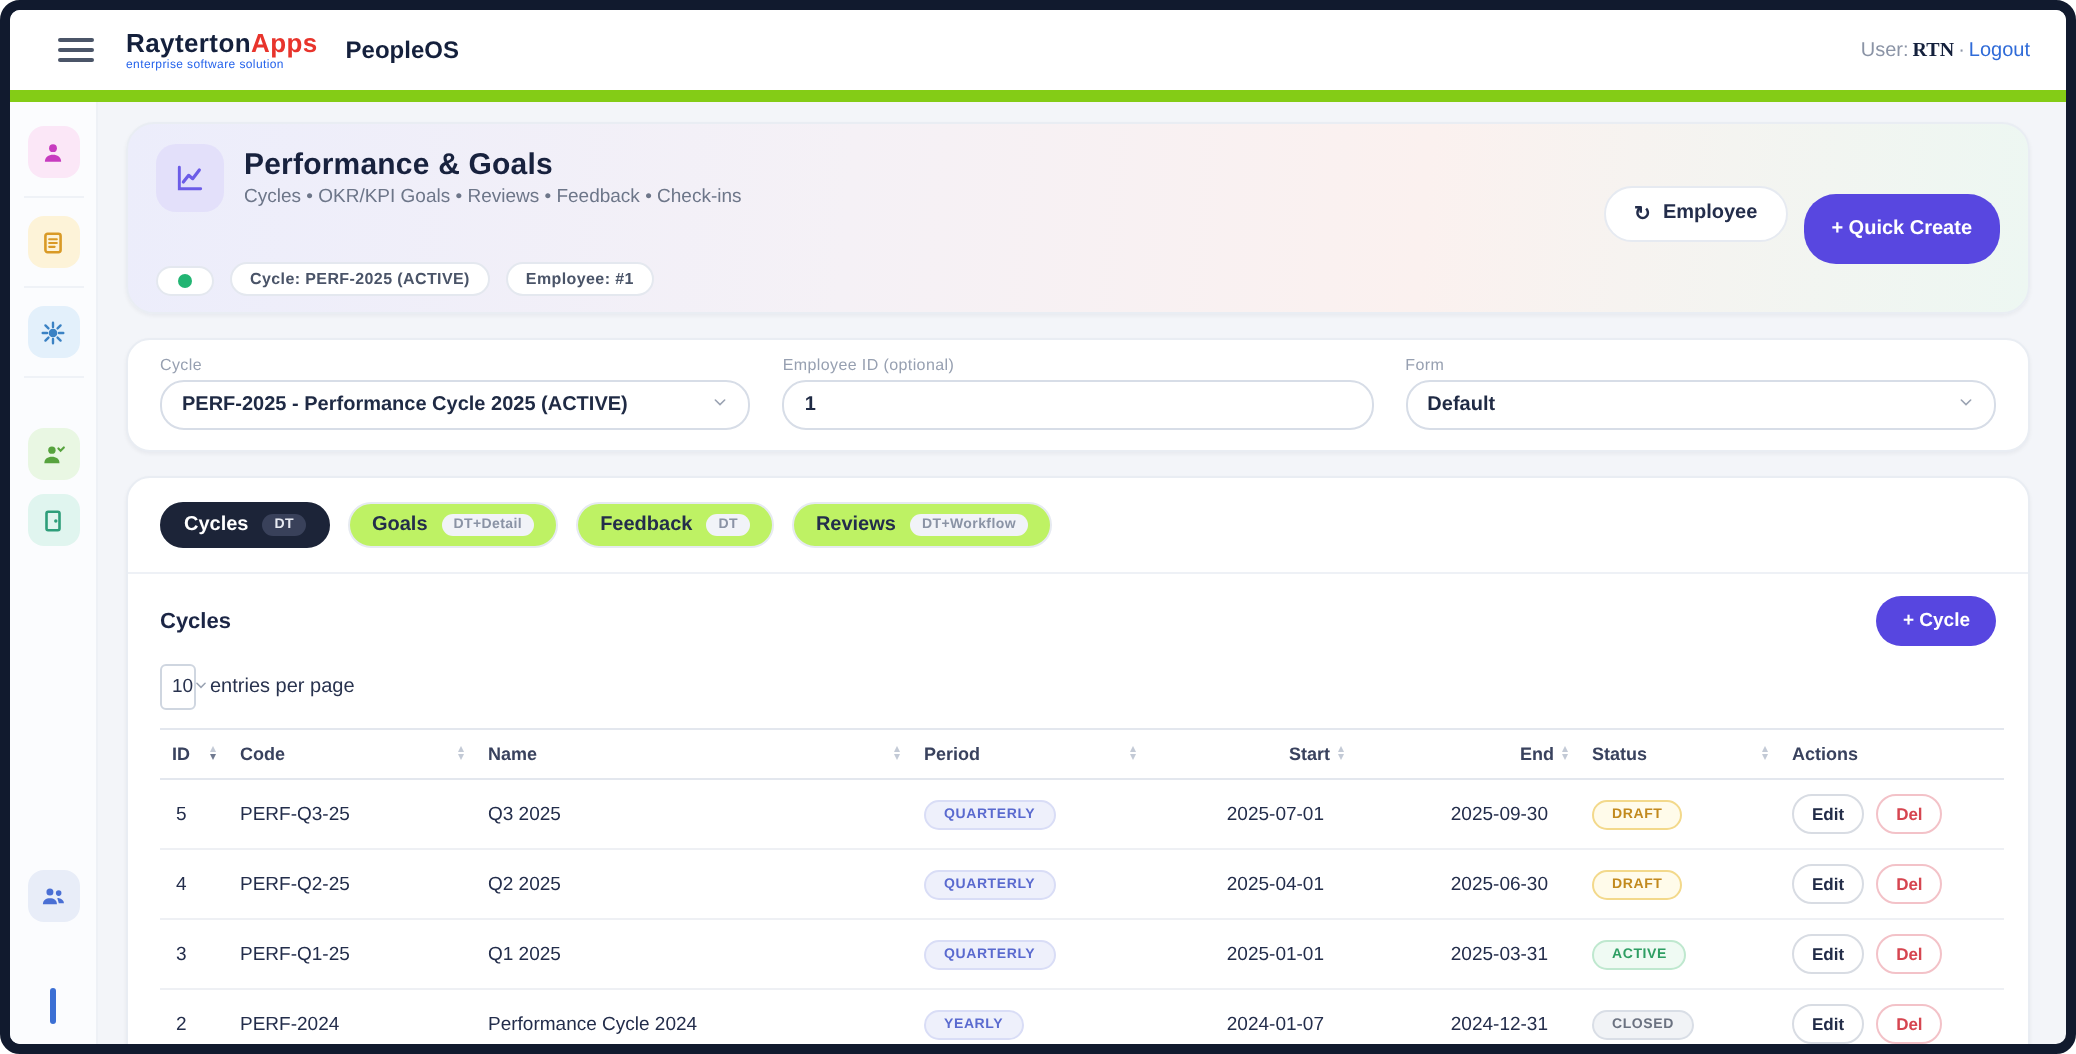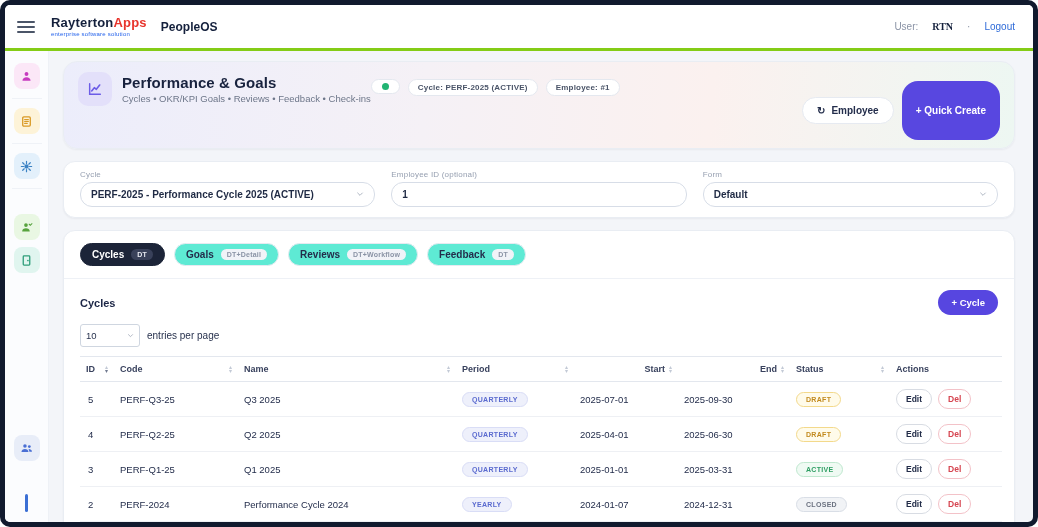--- a/index.html
+++ b/index.html
@@ -1,97 +1,97 @@
 <!DOCTYPE html>
 <html><head>
 <meta charset="utf-8">
 <style>
   * { box-sizing: border-box; margin: 0; padding: 0; }
   html,body { width:1038px; height:527px; }
   body { font-family: "Liberation Sans", "DejaVu Sans", sans-serif; background:#fff; }
   .frame { width:1038px; height:527px; border:5px solid #111a2e; border-radius:10px; background:#f3f5f9; overflow:hidden; display:flex; flex-direction:column; }
 
   
-  .topbar { height:46px; background:#fff; border-bottom:3px solid #84cc16; display:flex; align-items:center; padding:0 18px 0 12px; flex:0 0 auto; }
+  .topbar { height:46px; background:#fff; border-bottom:6px solid #84cc16; display:flex; align-items:center; padding:0 18px 0 24px; flex:0 0 auto; }
   .hamburger { width:18px; display:flex; flex-direction:column; gap:3px; cursor:pointer; margin-right:16px; }
   .hamburger span { height:2px; background:#4b5568; border-radius:1px; }
   .logo-block { display:flex; flex-direction:column; line-height:1; }
   .logo-line { font-size:13px; font-weight:bold; color:#14203c; letter-spacing:.2px; }
   .logo-line .accent { color:#e8342c; }
   .tagline { font-size:6px; color:#2563eb; margin-top:2px; letter-spacing:.2px; }
   .product { font-size:12px; font-weight:bold; color:#14203c; margin-left:14px; }
-  .top-right { margin-left:auto; font-size:10px; color:#8b94a6; display:flex; gap:14px; }
+  .top-right { margin-left:auto; font-size:10px; color:#8b94a6; display:flex; gap:2px; }
   .top-right .uname { color:#14203c; font-weight:bold;font-family:Liberation Serif, serif; }
   .top-right .logout { color:#2f6bd8; cursor:pointer; }
 
   
   .split { flex:1; display:flex; min-height:0; }
   .sidebar { width:44px; background:#fbfcfe; border-right:1px solid #eef1f6; display:flex; flex-direction:column; align-items:center; padding-top:12px; position:relative; }
   .side-ic { width:26px; height:26px; border-radius:8px; display:flex; align-items:center; justify-content:center; margin-bottom:7px; cursor:pointer; }
   .side-sep { width:30px; border-top:1px solid #eff2f7; margin:2px 0 9px; }
   .gap-big { height:16px; }
   .side-bottom { margin-top:auto; display:flex; flex-direction:column; align-items:center; padding-bottom:10px; }
   .ic-pink { background:#fbe7f7; } .ic-yellow { background:#fdf3d8; } .ic-blue { background:#e3f0fb; }
   .ic-green { background:#e9f7e3; } .ic-teal { background:#e0f5ef; } .ic-slate { background:#e8edf8; }
   .cursor-bar { width:3px; height:18px; background:#3b6fd4; border-radius:2px; margin-top:26px; }
 
   .main { flex:1; padding:10px 18px 0 14px; overflow:hidden; }
   .card { background:#fff; border:1px solid #e9edf3; border-radius:12px; box-shadow:0 1px 2px rgba(16,24,40,.05); }
 
   
   .hero { border-radius:14px; padding:10px 14px 8px; background:linear-gradient(95deg,#ecedfb 0%,#f5f1f6 38%,#fbf1ef 68%,#edf7f2 100%); display:flex; align-items:flex-start; }
-  .hero-left { display:flex; flex-direction:row; }
+  .hero-left { display:flex; flex-direction:column;gap:18px; }
   .hero-row { display:flex; align-items:center; gap:10px; }
   .hero-ic { width:34px; height:34px; border-radius:10px; background:#e3e0fa; display:flex; align-items:center; justify-content:center; }
   .hero-title { font-size:15px; font-weight:bold; color:#18223e; letter-spacing:.1px; }
   .hero-sub { font-size:9.5px; color:#6d7689; margin-top:2px; }
-  .pill-row { display:flex; gap:8px; margin-top:7px; align-items:flex-start; }
+  .pill-row { display:flex; gap:8px; margin-top:7px; align-items:flex-end; }
   .mini-pill { background:#fff; border:1px solid #e4e8ef; border-radius:9px; font-size:8px; color:#4a5468; padding:3px 9px; font-weight:bold; letter-spacing:.2px; }
   .dot-pill { background:#fff; border:1px solid #e4e8ef; border-radius:9px; padding:3px 10px; display:flex; align-items:center; }
   .green-dot { width:7px; height:7px; border-radius:50%; background:#22b573; }
   .hero-actions { margin-left:auto; display:flex; gap:8px; align-items:center; margin-top:9px; }
   .btn-ghost { background:#fff; border:1px solid #e6eaf1; border-radius:16px; padding:7px 14px; font-size:10px; font-weight:bold; color:#232d4b; display:flex; gap:6px; align-items:center; cursor:pointer; }
-  .btn-primary { background:#5847e0; border:none; border-radius:16px; padding:24px 14px; font-size:10px; font-weight:bold; color:#fff; cursor:pointer; }
+  .btn-primary { background:#5847e0; border:none; border-radius:16px; padding:12px 14px; font-size:10px; font-weight:bold; color:#fff; cursor:pointer;margin-top:16px; }
 
   
   .filters { margin-top:12px; padding:8px 16px 10px; display:flex; gap:16px; }
   .field { flex:1; display:flex; flex-direction:column; }
   .field label { font-size:8px; color:#97a0b1; margin-bottom:3px; letter-spacing:.2px; }
   .control { height:25px; border:1px solid #d7dde7; border-radius:12px; background:#fff; display:flex; align-items:center; padding:0 10px; font-size:10px; color:#1f2a44; cursor:pointer;font-weight:bold; }
   .control .chev { margin-left:auto; color:#9aa3b2; }
   input.control { cursor:text; }
 
   
   .panel { margin-top:12px; padding:12px 16px 10px; }
   .tabs { display:flex; gap:9px; margin:0 -16px; padding:0 16px 12px; border-bottom:1px solid #eef1f6; }
-  .tab { display:flex; align-items:center; gap:7px; border-radius:13px; padding:5px 11px; font-size:10px; font-weight:bold; color:#232d4b; background:#5eead4; border:1px solid #e6eaf1; cursor:pointer; }
+  .tab { display:flex; align-items:center; gap:7px; border-radius:13px; padding:5px 11px; font-size:10px; font-weight:bold; color:#232d4b; background:#bef264; border:1px solid #e6eaf1; cursor:pointer; }
   .tab-badge { font-size:7px; font-weight:bold; color:#8a93a5; background:#f1f3f8; border-radius:7px; padding:2px 6px; letter-spacing:.2px; }
   .tab.active { background:#1c2438; border-color:#1c2438; color:#fff; }
   .tab.active .tab-badge { background:#39415a; color:#e8ebf2; }
 
   .sec-head { display:flex; align-items:center; margin-top:11px; }
   .sec-title { font-size:11px; font-weight:bold; color:#1b2545; }
   .btn-cycle { margin-left:auto; background:#5746e0; color:#fff; border:none; border-radius:14px; padding:7px 13px; font-size:9.5px; font-weight:bold; cursor:pointer; }
 
   .list-controls { display:flex; align-items:center; margin-top:9px; font-size:10px; color:#28324e; }
-  .pagesize { width:60px; height:23px; border:1px solid #cfd6e0; border-radius:3px; background:#fff; display:flex; align-items:center; padding:0 5px; font-size:9.5px; color:#28324e; cursor:pointer; margin-right:7px; }
+  .pagesize { width:18px; height:23px; border:1px solid #cfd6e0; border-radius:3px; background:#fff; display:flex; align-items:center; padding:0 5px; font-size:9.5px; color:#28324e; cursor:pointer; margin-right:7px; }
   .pagesize .chev { margin-left:auto; color:#9aa3b2; }
   .search-wrap { margin-left:auto; display:flex; align-items:center; gap:6px; }
   .search-input { width:150px; height:23px; border:1px solid #cfd6e0; border-radius:2px; background:#fff; padding:0 6px; font-size:10px; color:#1f2a44; }
 
   
   table { width:100%; border-collapse:collapse; margin-top:9px; table-layout:fixed; }
   thead th { border-top:1px solid #e3e7ee; border-bottom:1px solid #e3e7ee; padding:7px 6px; font-size:9px; color:#39425e; text-align:right; }
   .th-inner { display:flex; align-items:center; justify-content:space-between; gap:4px; }
   .th-inner.end { justify-content:flex-end; }
   .sort { display:inline-flex; flex-direction:column; line-height:4.5px; font-size:6px; color:#c3cad6; }
   .sort .on { color:#707a90; }
   tbody td { border-bottom:1px solid #eef0f4; padding:7px 6px; font-size:9.5px; color:#232d4b; }
   td.num { padding-left:8px; }
-  .right { text-align:left; }
+  .right { text-align:right; }
   .pad-r { padding-right:16px; }
   .badge { display:inline-block; font-size:7px; font-weight:bold; letter-spacing:.3px; border-radius:9px; padding:3px 9px; border:1px solid transparent; }
   .badge-period { background:#eef0fb; border-color:#d9ddf6; color:#5a6acf; }
   .badge[data-status="DRAFT"]  { background:#fffbea; border-color:#f3d98b; color:#c28a1e; }
   .badge[data-status="ACTIVE"] { background:#effaf3; border-color:#bfe8cf; color:#2e9e63; }
   .badge[data-status="CLOSED"] { background:#f1f3f6; border-color:#d9dee6; color:#6b7280; }
   .act-btn { font-size:8.5px; font-weight:bold; border-radius:11px; padding:4px 9px; background:#fff; cursor:pointer; }
   .act-edit { border:1px solid #d8dce3; color:#222c48; margin-right:6px; }
   .act-del { border:1px solid #f3c2c8; color:#d64550; }
 </style>
@@ -232,26 +232,26 @@
         <div class="tabs">
           <div class="tab active">
               <span>Cycles</span>
               <span class="tab-badge">DT</span>
             </div>
           <div class="tab">
               <span>Goals</span>
               <span class="tab-badge">DT+Detail</span>
             </div>
           <div class="tab">
+              <span>Feedback</span>
+              <span class="tab-badge">DT</span>
+            </div>
+          <div class="tab">
               <span>Reviews</span>
               <span class="tab-badge">DT+Workflow</span>
-            </div>
-          <div class="tab">
-              <span>Feedback</span>
-              <span class="tab-badge">DT</span>
             </div>
         </div>
 
         <div class="sec-head">
           <div class="sec-title">Cycles</div>
           <button class="btn-cycle">+ Cycle</button>
         </div>
 
         <div class="list-controls">
           <div class="pagesize">

